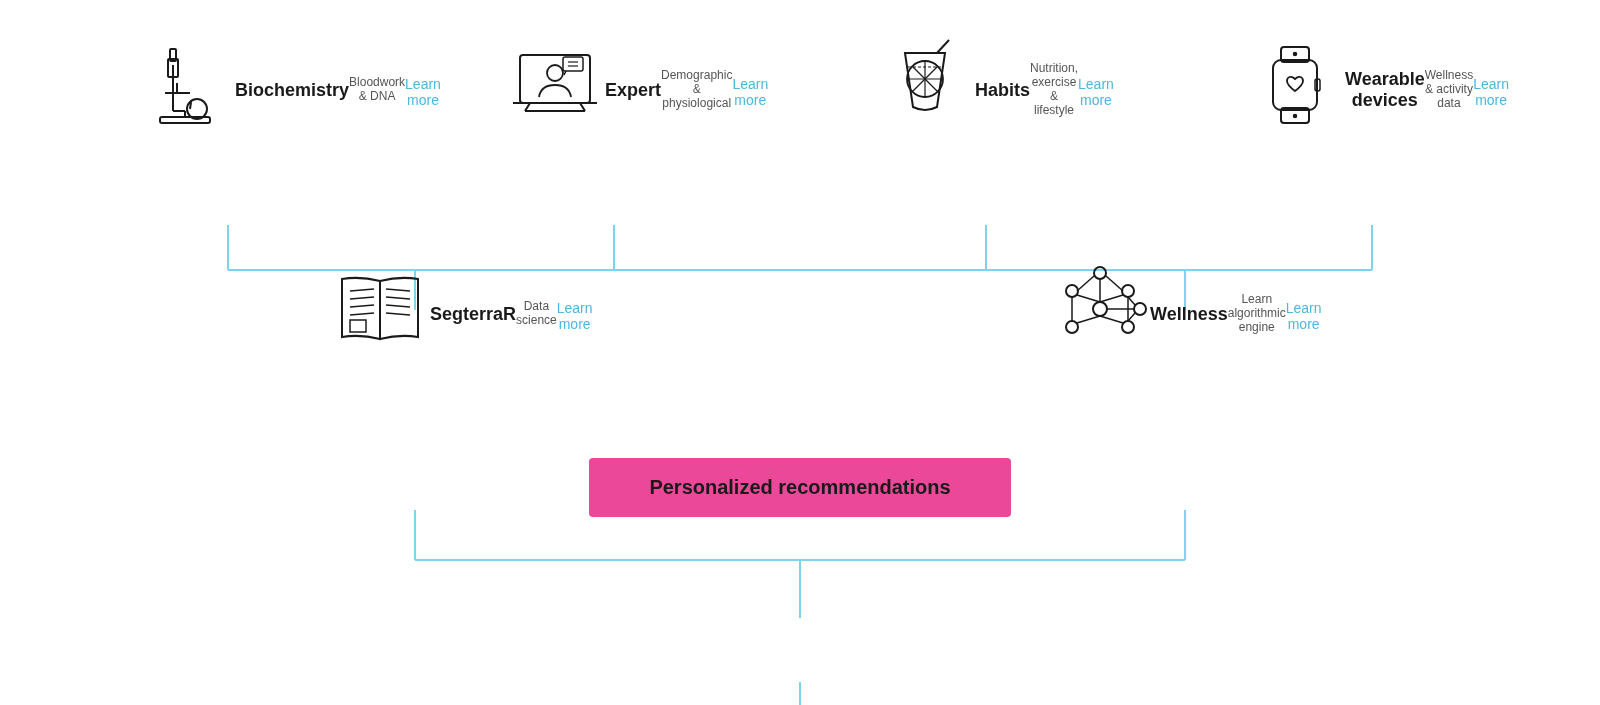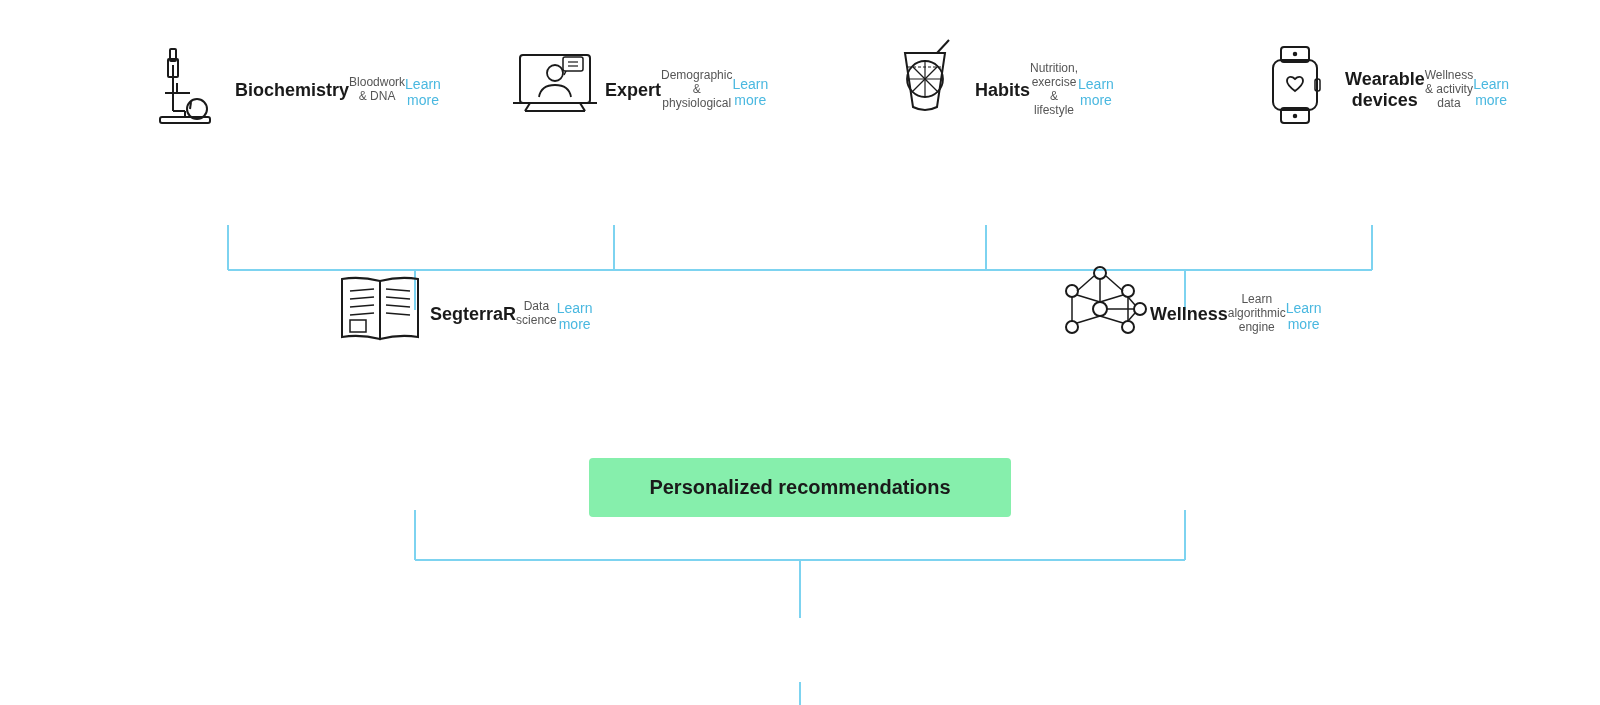--- a/index.html
+++ b/index.html
@@ -89,21 +89,21 @@
 
     
     .bottom-row {
       display: flex;
       justify-content: center;
       width: 100%;
       margin-top: 20px;
     }
 
     .output-box {
-      background: #86efac;
+      background: #ec4899;
       border-radius: 4px;
       padding: 18px 60px;
       font-size: 20px;
       font-weight: 600;
       color: #1a1a1a;
       text-align: center;
     }
 
     
     .svg-layer {

